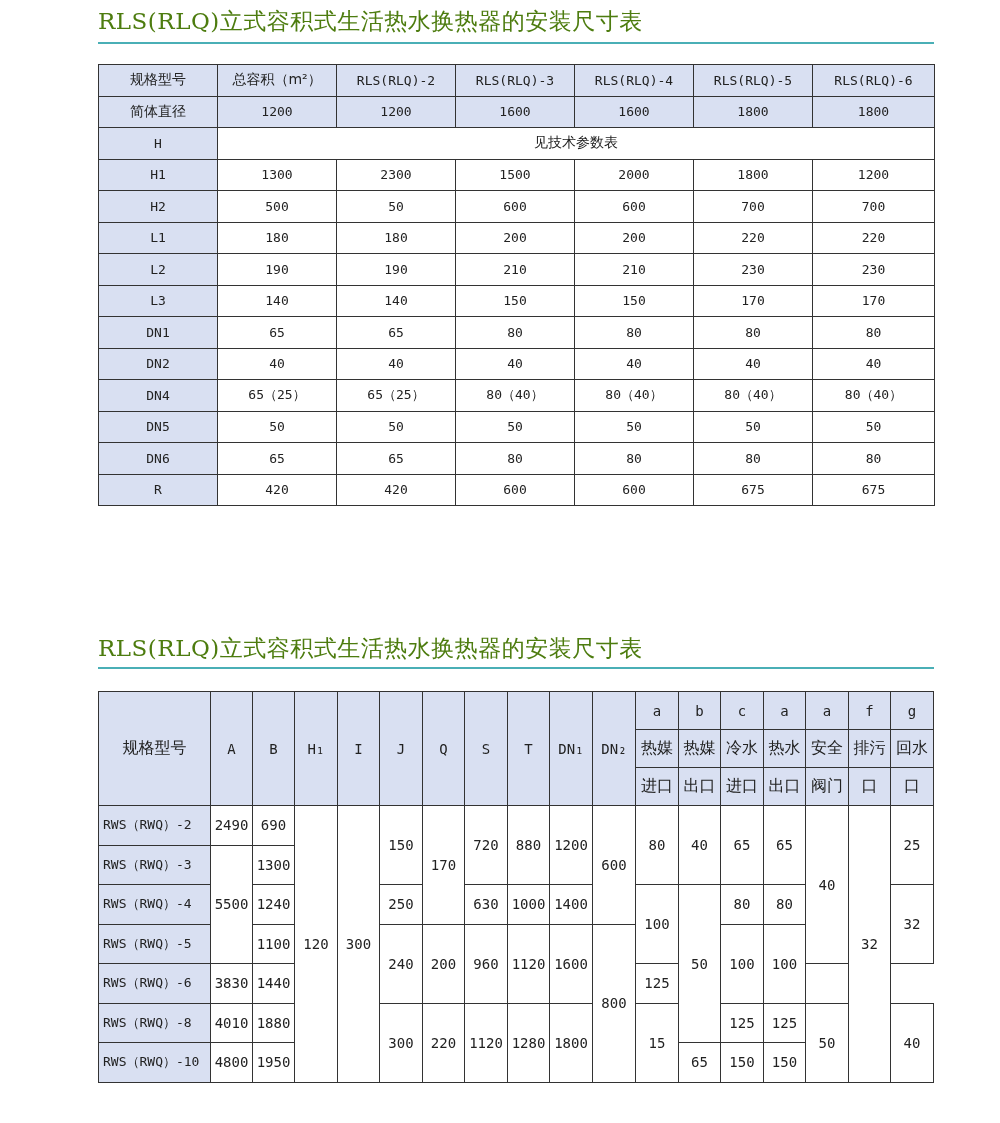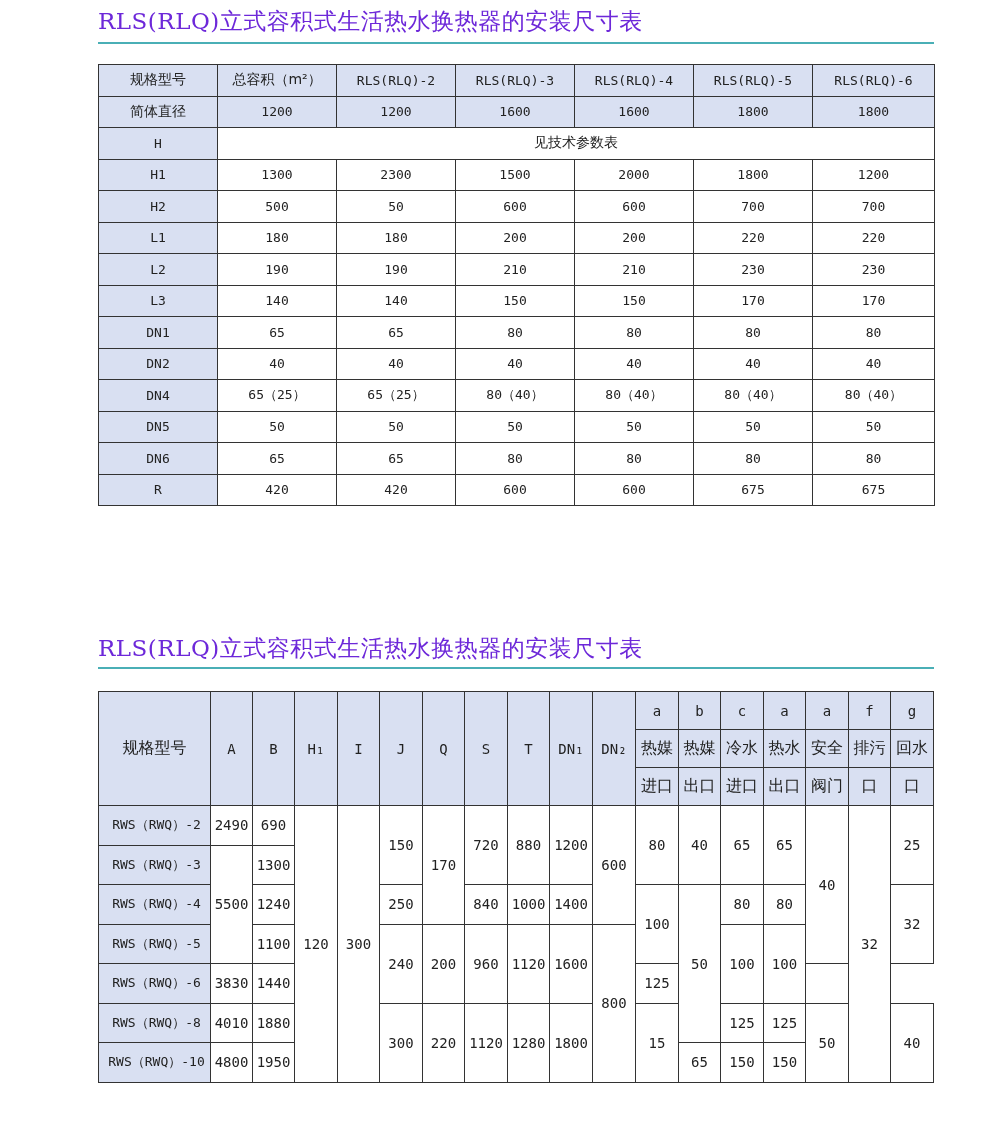--- a/index.html
+++ b/index.html
@@ -1,32 +1,32 @@
 <!DOCTYPE html>
 <html><head>
 <meta charset="utf-8">
 <style>
   html, body { margin:0; padding:0; background:#ffffff; }
   body { width:1000px; height:1123px; position:relative; overflow:hidden;
          font-family:"DejaVu Serif","Liberation Serif",serif; color:#222; }
   .title { position:absolute; left:98px; font-family:"DejaVu Serif","Liberation Serif",serif;
-           font-size:23px; color:#6d28d9; letter-spacing:0.5px; white-space:nowrap; }
+           font-size:23px; color:#4d7c0f; letter-spacing:0.5px; white-space:nowrap; }
   .rule { position:absolute; left:98px; width:836px; height:2px; background:#4aafb6; }
   table { position:absolute; border-collapse:collapse; table-layout:fixed;
           font-family:"DejaVu Sans Mono","Liberation Mono",monospace; font-size:13px; color:#222; }
   td { border:1.5px solid #333; text-align:center; vertical-align:middle; padding:0; white-space:nowrap; overflow:hidden; }
   td.h { background:#d9e0f2; }
   #t1 { left:98px; top:64px; width:836px; }
   #t1 td { height:30.5px; }
   #t2 { left:98px; top:691px; width:836px; font-size:14px; }
   #t2 td.hd3 { height:37px; }
   #t2 td.rowh { height:38.5px; }
   .cn { font-family:"DejaVu Sans","Liberation Sans",sans-serif; font-size:14px; }
   .cn16 { font-family:"DejaVu Sans","Liberation Sans",sans-serif; font-size:16px; }
-  .model { text-align:center; padding-left:4px; font-size:13px; }
+  .model { text-align:left; padding-left:4px; font-size:13px; }
 </style>
 </head>
 <body>
 
 <div class="title" style="top:6px;">RLS(RLQ)立式容积式生活热水换热器的安装尺寸表</div>
 <div class="rule" style="top:42px;"></div>
 
 <table id="t1">
   <colgroup>
     <col style="width:119px">
@@ -247,21 +247,21 @@
       </tr>
       <tr>
         <td class="h model rowh">RWS（RWQ）-3</td>
         <td class="" rowspan="3">5500</td>
         <td class="">1300</td>
       </tr>
       <tr>
         <td class="h model rowh">RWS（RWQ）-4</td>
         <td class="">1240</td>
         <td class="">250</td>
-        <td class="">840</td>
+        <td class="">630</td>
         <td class="">1000</td>
         <td class="">1400</td>
         <td class="" rowspan="2">100</td>
         <td class="" rowspan="4">50</td>
         <td class="">80</td>
         <td class="">80</td>
         <td class="" rowspan="2">32</td>
       </tr>
       <tr>
         <td class="h model rowh">RWS（RWQ）-5</td>

